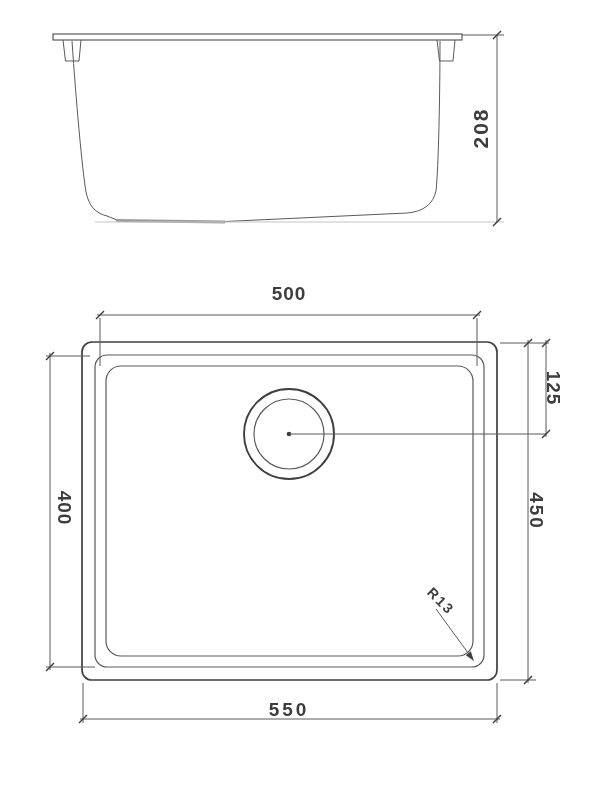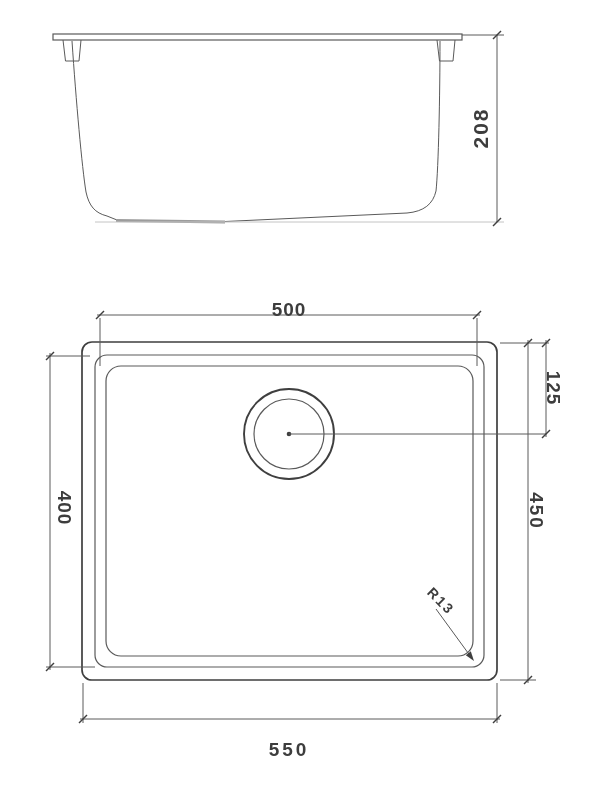--- a/index.html
+++ b/index.html
@@ -37,22 +37,22 @@
     font-size: 19px;
     letter-spacing: 1px;
     white-space: nowrap;
     transform: translate(-50%, -50%);
     line-height: 1;
   }
   .rot-cw   { transform: translate(-50%, -50%) rotate(90deg); }
   .rot-ccw  { transform: translate(-50%, -50%) rotate(-90deg); }
   .rot-45   { transform: translate(-50%, -50%) rotate(45deg); }
   .lbl-208  { left: 480px; top: 128px; font-size: 21px; letter-spacing: 2px; }
-  .lbl-500  { left: 289px; top: 309px; text-align: right; }
-  .lbl-550  { left: 289px; top: 709px; letter-spacing: 3px; margin-top: 40px; }
+  .lbl-500  { left: 289px; top: 293px; text-align: right; }
+  .lbl-550  { left: 289px; top: 709px; letter-spacing: 3px; }
   .lbl-400  { left: 64px;  top: 508px; }
   .lbl-450  { left: 536px; top: 511px; letter-spacing: 2px; }
   .lbl-125  { left: 553px; top: 388px; }
   .lbl-r13  { left: 441px; top: 601px; font-size: 14px; letter-spacing: 2px; }
 </style>
 </head>
 <body>
 
 <div class="canvas">
 

